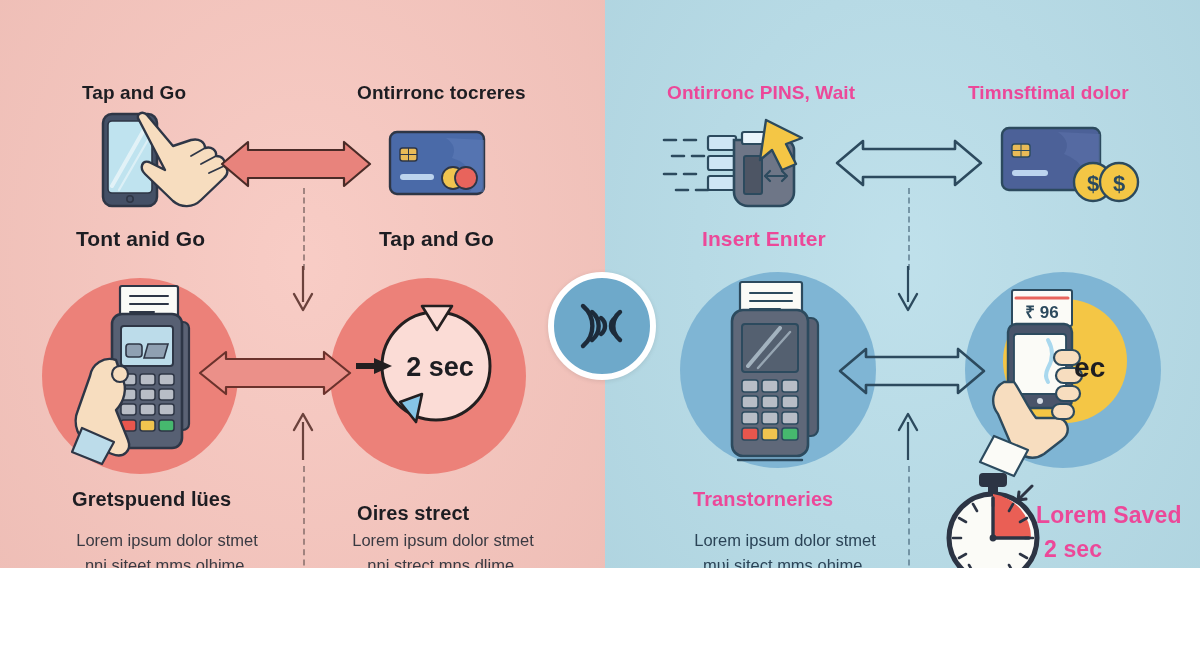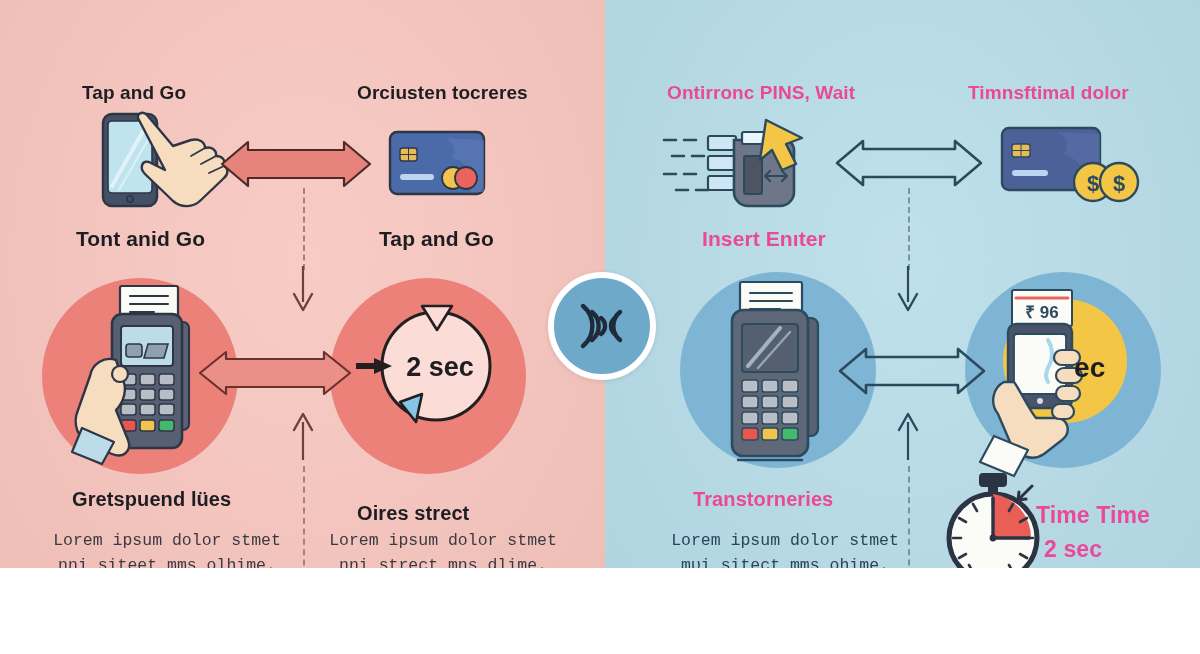--- a/index.html
+++ b/index.html
@@ -41,21 +41,20 @@
   .hd.md { font-size: 21px; }
   .hd.lg { font-size: 20px; }
   .blue-txt { color: #ec4899; }
   .body-txt {
     position: absolute;
     font-size: 16.5px;
     line-height: 25px;
     color: #3a3a42;
     text-align: center;
     white-space: pre-line;
-    font-family: Liberation Mono, monospace;
   }
   .body-txt.blue { color: #2b4457; }
 
   
   .circ { position: absolute; border-radius: 50%; }
   .circ-pink { background: #ec8179; }
   .circ-blue { background: #7fb5d4; }
 
   
   #nfc-badge {
@@ -81,21 +80,21 @@
 </style>
 </head>
 <body>
 
 <div id="stage">
 
   <div class="panel" id="panel-left"></div>
   <div class="panel" id="panel-right"></div>
 
   <div class="hd sm" style="left:82px; top:82px;">Tap and Go</div>
-  <div class="hd sm" style="left:357px; top:82px;">Orciusten tocreres</div>
+  <div class="hd sm" style="left:357px; top:82px;">Ontirronc tocreres</div>
 
   <div class="abs" style="left:95px; top:108px;">
     <svg width="170" height="105" viewBox="0 0 170 105">
 
       <rect x="8" y="6" width="54" height="92" rx="9" fill="#445066" stroke="#2e3646" stroke-width="2.5"></rect>
       <rect x="13" y="13" width="44" height="72" rx="4" fill="#bfe3ef" stroke="#2e3646" stroke-width="1.6"></rect>
       <path d="M17 78 L50 20" stroke="#ffffff" stroke-width="4" opacity=".55" stroke-linecap="round"></path>
       <path d="M24 82 L54 30" stroke="#ffffff" stroke-width="2.2" opacity=".45" stroke-linecap="round"></path>
       <circle cx="35" cy="91" r="3.2" fill="none" stroke="#2e3646" stroke-width="1.6"></circle>
 
@@ -378,16 +377,16 @@
         <path d="M87 46 L80 50"></path>
           <path d="M19 86 L26 82"></path>
         <path d="M33 32 L37 39"></path>
           <path d="M73 100 L69 93"></path>
       </g>
       <path d="M53 66 V26 M53 66 H89" stroke="#2c3444" stroke-width="3.4" stroke-linecap="round"></path>
       <circle cx="53" cy="66" r="3.4" fill="#2c3444"></circle>
       <path d="M92 14 L78 28 M78 28 L86 27 M78 28 L79 20" fill="none" stroke="#2c3444" stroke-width="3" stroke-linecap="round" stroke-linejoin="round"></path>
     </svg>
   </div>
-  <div class="hd blue-txt" style="left:1036px; top:502px; font-size:23px;">Time Time</div>
+  <div class="hd blue-txt" style="left:1036px; top:502px; font-size:23px;">Lorem Saved</div>
   <div class="hd blue-txt" style="left:1044px; top:536px; font-size:23px;">2 sec</div>
 
 </div>
 
 </body></html>

